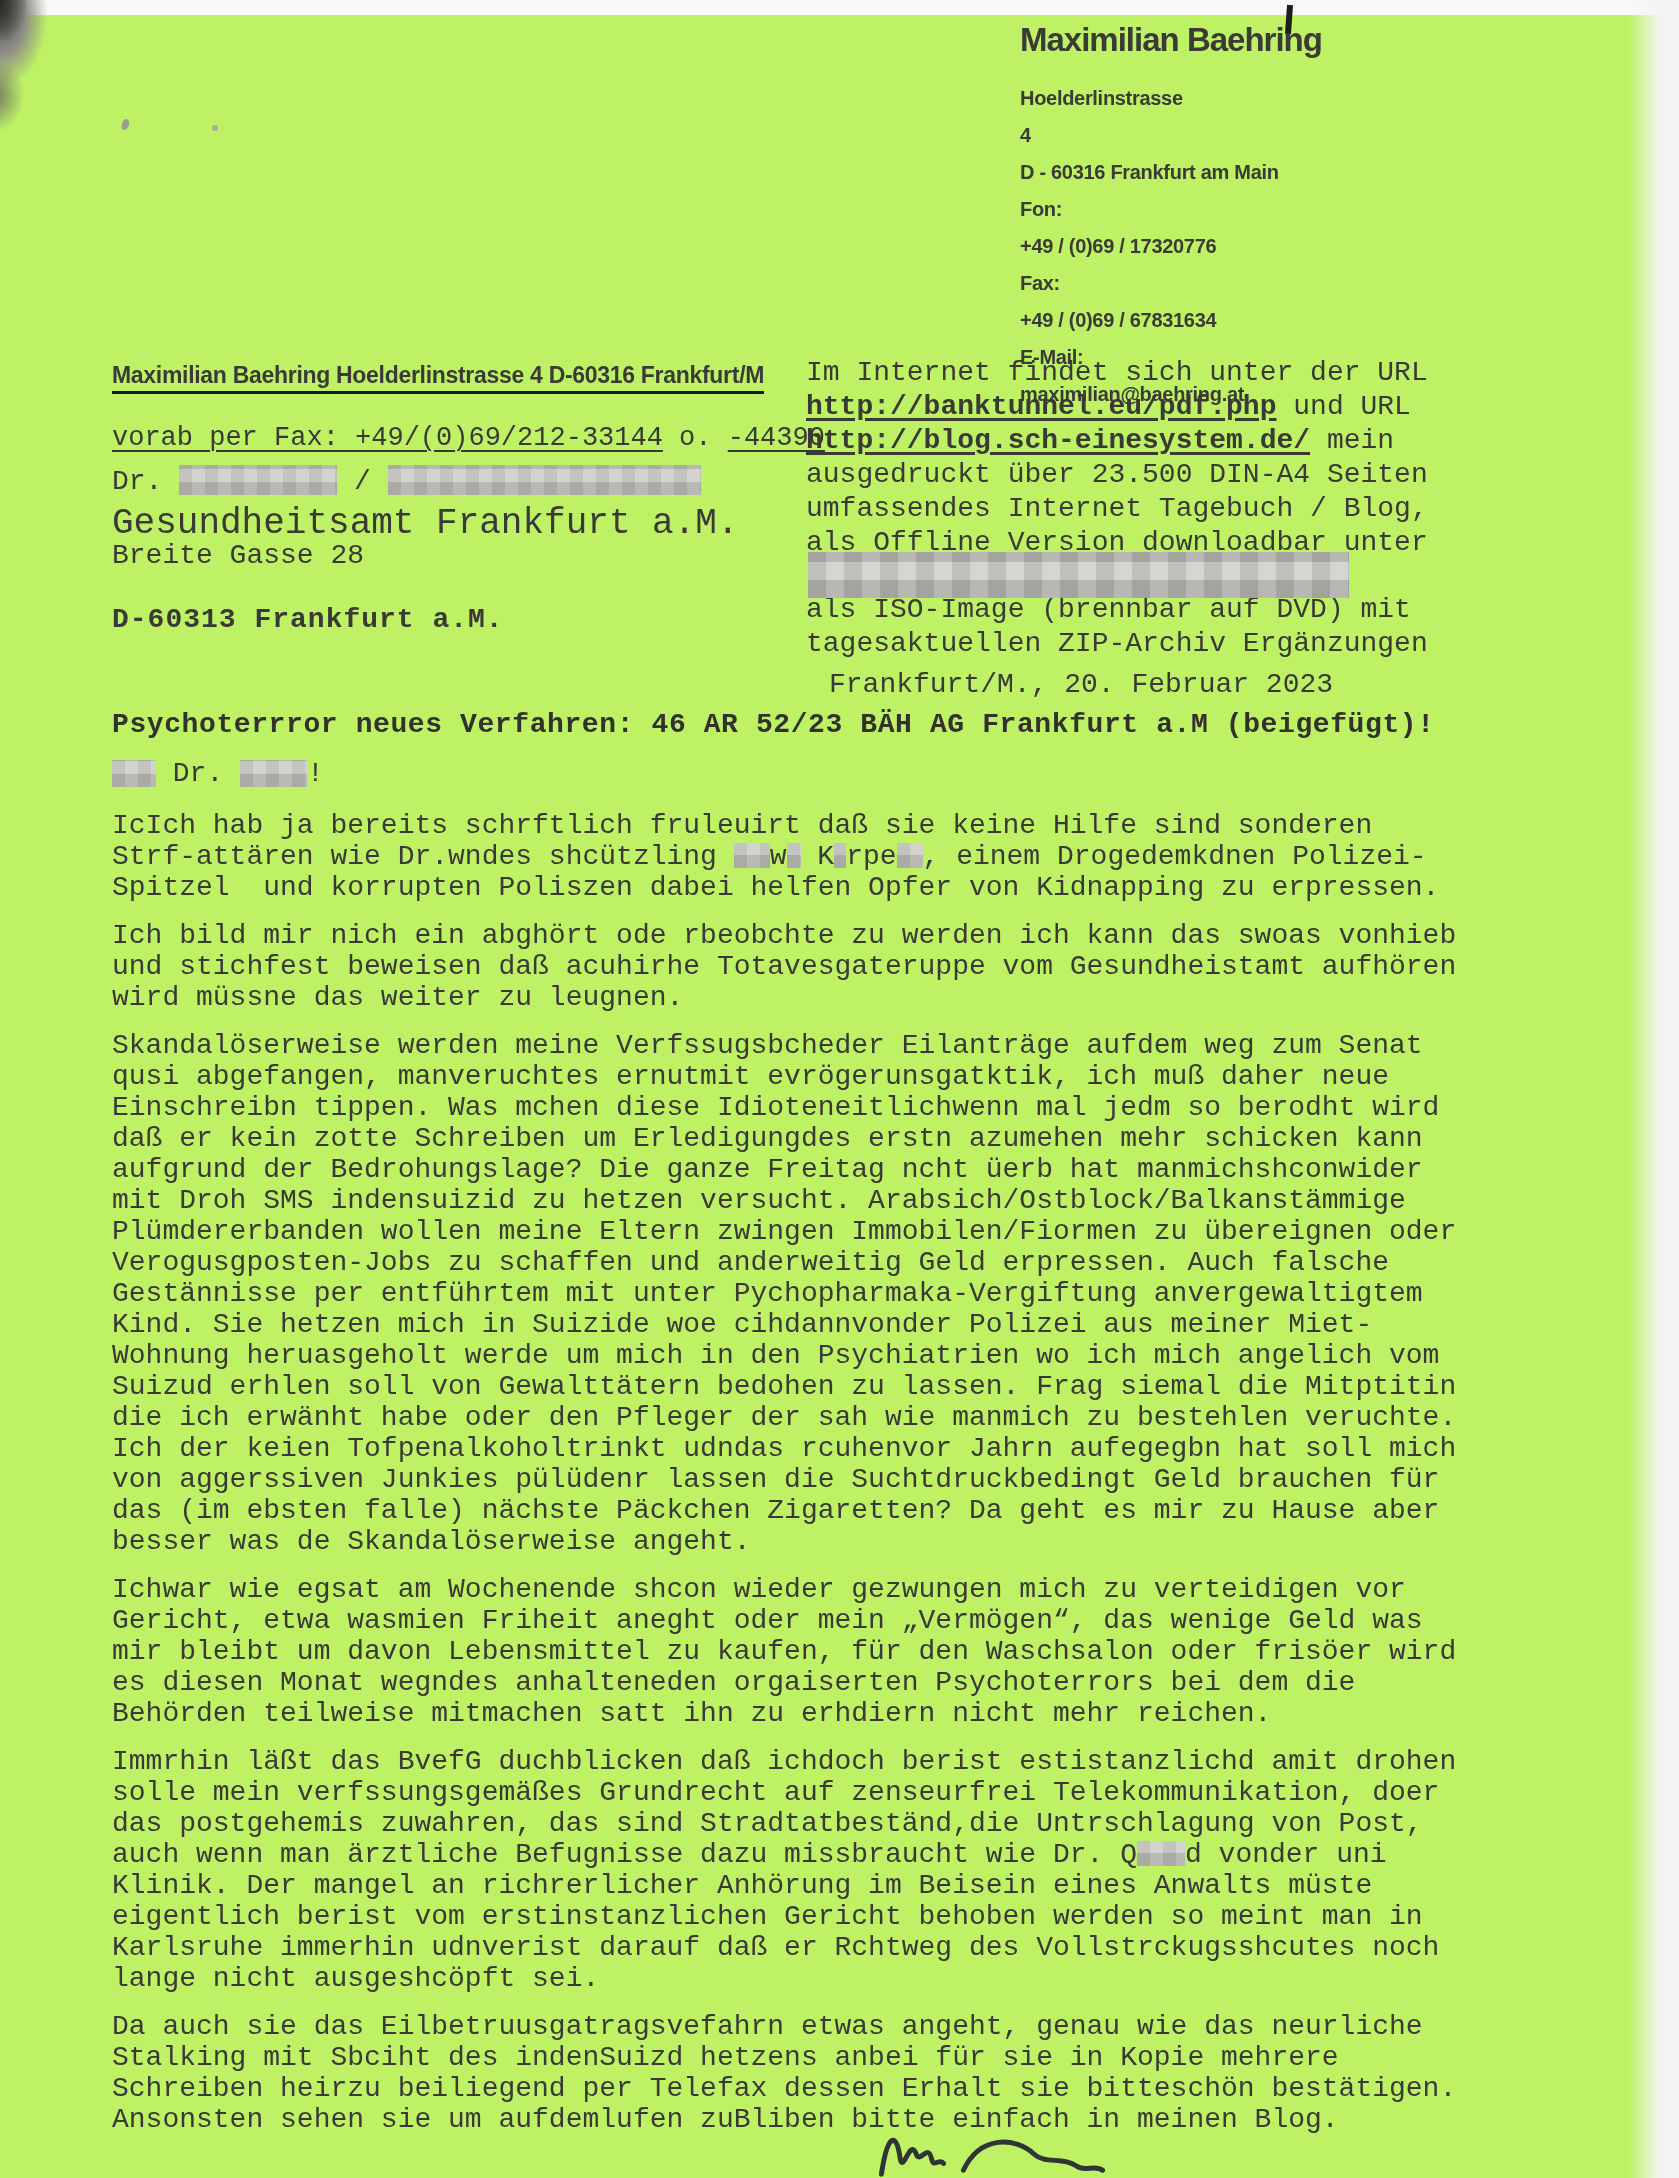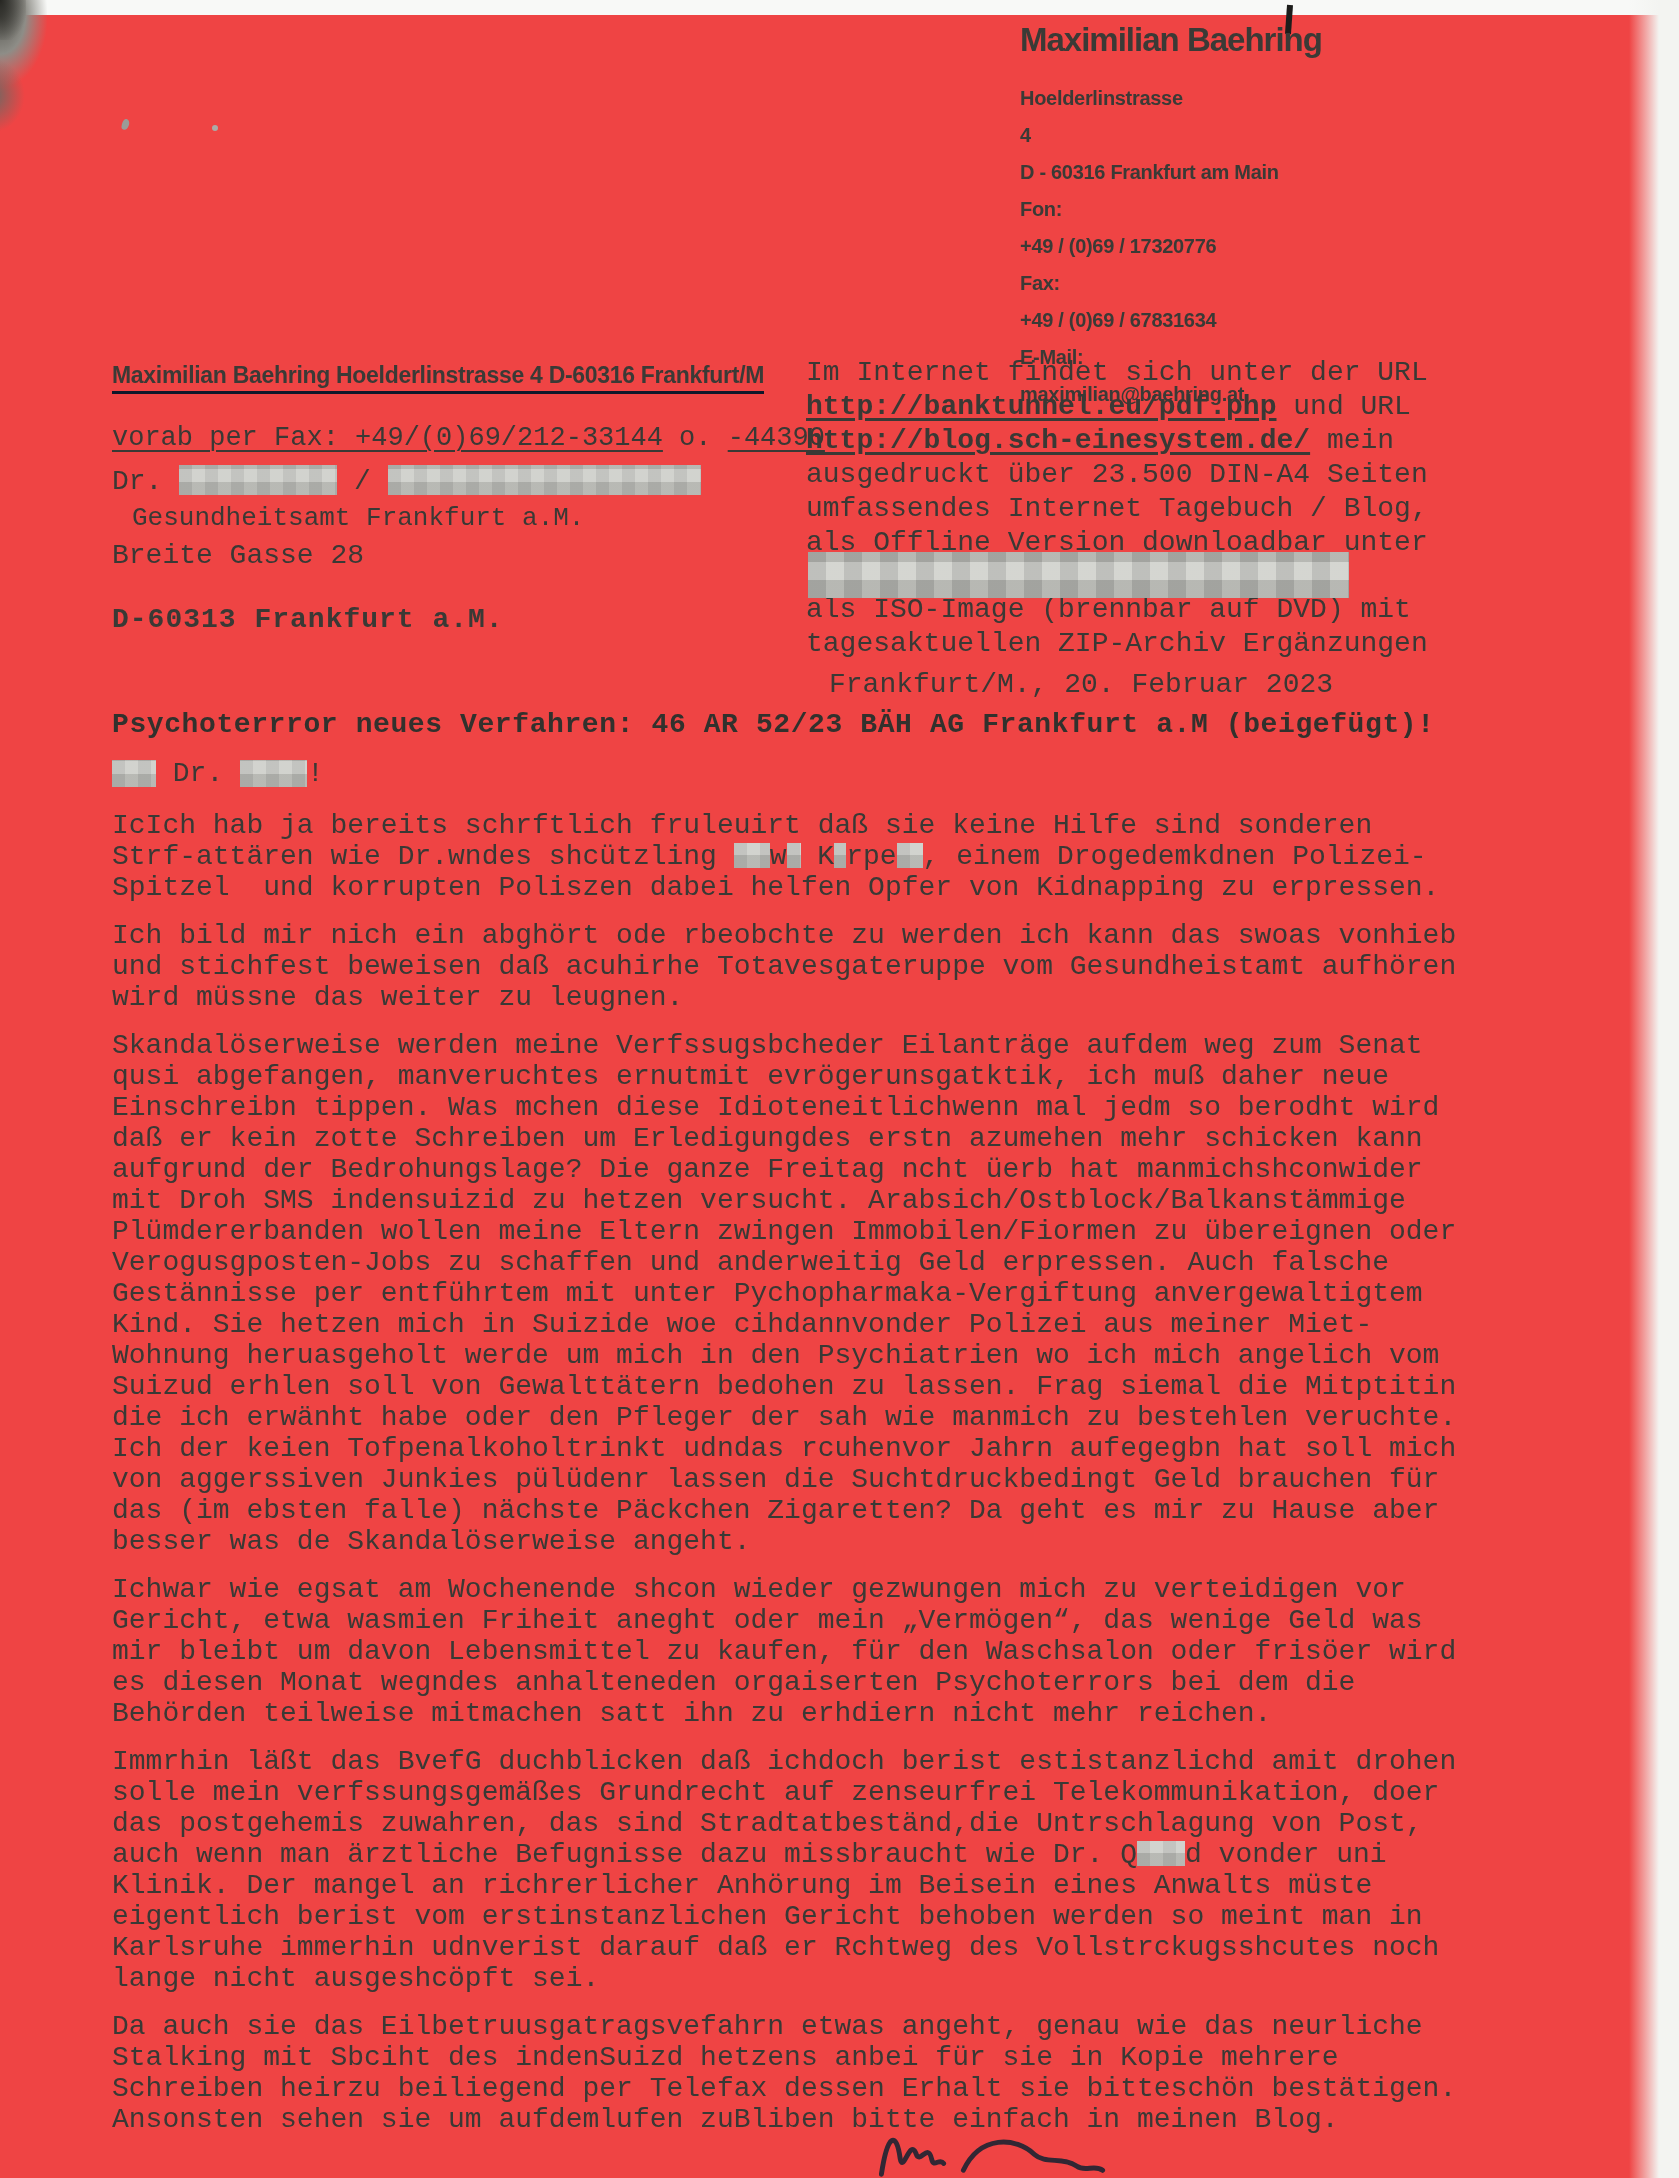--- a/index.html
+++ b/index.html
@@ -1,19 +1,19 @@
 <!DOCTYPE html>
 <html><head>
 <meta charset="utf-8">
 <style>
   html,body{margin:0;padding:0;background:#d8d8d4;}
   .page{
     position:relative;
     width:1679px;height:2178px;
-    background:#ef4444;
+    background:#bef264;
     overflow:hidden;
     font-family:"Liberation Mono","DejaVu Sans Mono",monospace;
     color:#3a3935;
   }
   
   .edge-top{position:absolute;left:0;top:0;width:100%;height:15px;background:#f8f9f7;}
   .edge-right{position:absolute;right:0;top:0;width:50px;height:100%;
     background:linear-gradient(90deg,rgba(255,255,255,0),#f3f4f1 60%);}
   .blob0{position:absolute;left:0;top:0;width:26px;height:40px;
     background:radial-gradient(ellipse at 0 0,#262622 0%,rgba(120,120,116,0) 78%);}
@@ -33,21 +33,21 @@
   .lh-row{display:flex;justify-content:space-between;white-space:nowrap;flex-direction:column;}
   .lh-row.single{display:block;}
 
   
   .sender-line{position:absolute;left:112px;top:362px;
     font-family:"Liberation Sans","DejaVu Sans",sans-serif;font-weight:bold;font-size:23px;
     letter-spacing:-0.3px;color:#3b3a36;border-bottom:3px solid #0f172a;padding-bottom:2px;white-space:pre;}
   .fax-line{position:absolute;left:112px;top:423px;font-size:27px;white-space:pre;}
   .fax-line .u{text-decoration:underline;text-decoration-thickness:2px;text-underline-offset:5px;}
   .addressee{position:absolute;left:112px;top:465px;font-size:28px;white-space:pre;}
-  .office-line{position:absolute;left:112px;top:503px;font-size:26px;white-space:pre;margin-left:20px;}
+  .office-line{position:absolute;left:112px;top:503px;font-size:36px;white-space:pre;}
   .street-line{position:absolute;left:112px;top:540px;font-size:28px;white-space:pre;}
   .city-line{position:absolute;left:112px;top:604px;font-size:28px;font-weight:bold;letter-spacing:1px;white-space:pre;}
 
   
   .info{position:absolute;left:806px;top:356px;width:653px;font-size:28px;}
   .info .iline{line-height:34px;white-space:pre;}
   .info .iline:nth-child(7){margin-top:33px;}
   .url{font-weight:bold;text-decoration:underline;text-decoration-thickness:3px;text-underline-offset:4px;}
   .info-bar{position:absolute;left:2px;top:196px;z-index:3;}
   .date-line{position:absolute;left:829px;top:669px;font-size:28px;white-space:pre;}

